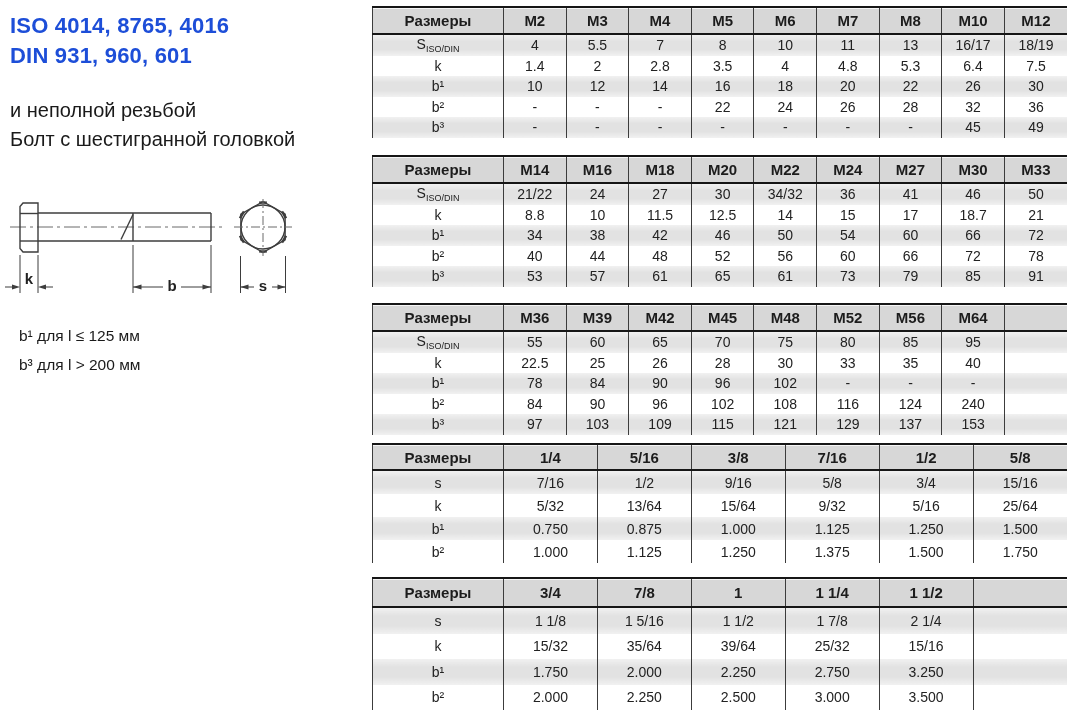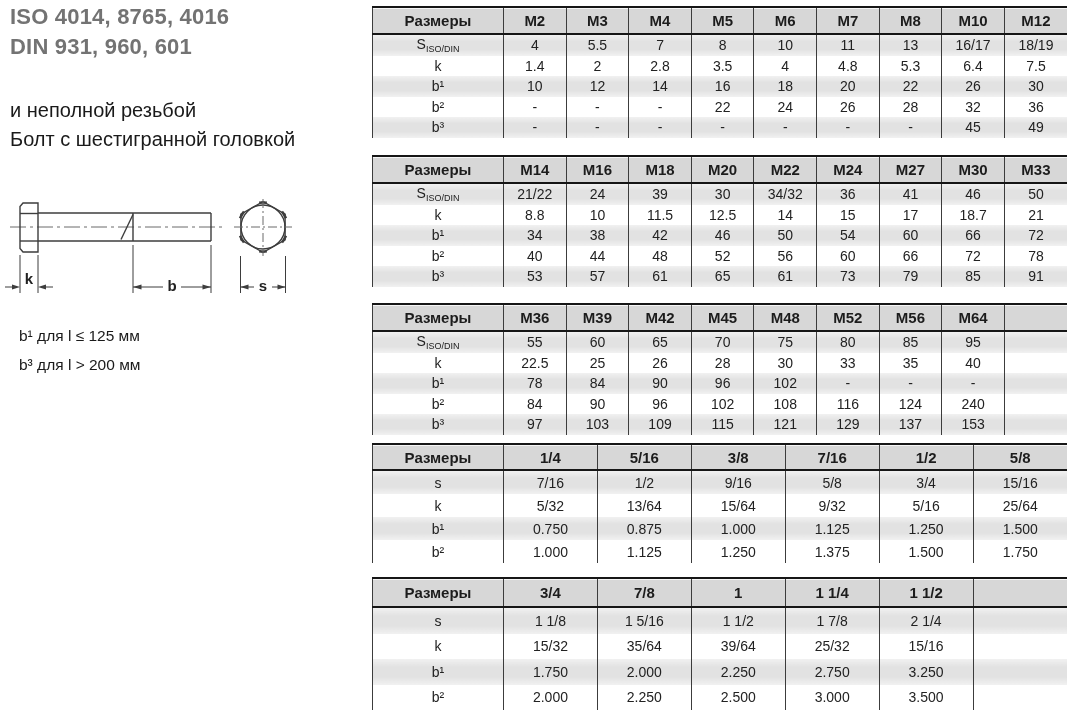--- a/index.html
+++ b/index.html
@@ -2,22 +2,22 @@
 <html><head>
 <meta charset="utf-8">
 <style>
   html,body { margin:0; padding:0; background:#fff; }
   .page {
     position:relative; width:1067px; height:720px; background:#ffffff;
     font-family:"Liberation Sans", sans-serif; color:#1d1d1d; overflow:hidden;
   }
   
   .standards {
-    position:absolute; left:10px; top:2px;
-    font-size:22px; font-weight:bold; line-height:30px; color:#737373;
+    position:absolute; left:10px; top:11px;
+    font-size:22px; font-weight:bold; line-height:30px; color:#1d4ed8;
     letter-spacing:0.2px;
   }
   .subtitle {
     position:absolute; left:10px; top:96px;
     font-size:20px; line-height:29px; color:#1a1a1a;
   }
   .drawing { position:absolute; left:0; top:160px; }
   .notes {
     position:absolute; left:19px; top:321px;
     font-size:15.5px; line-height:29px; color:#1a1a1a;
@@ -261,21 +261,21 @@
             <th>M27</th>
             <th>M30</th>
             <th>M33</th>
           </tr>
         </thead>
         <tbody>
           <tr class="stripe">
             <td class="rl">S<sub>ISO/DIN</sub></td>
             <td>21/22</td>
             <td>24</td>
-            <td>39</td>
+            <td>27</td>
             <td>30</td>
             <td>34/32</td>
             <td>36</td>
             <td>41</td>
             <td>46</td>
             <td>50</td>
           </tr>
           <tr>
             <td class="rl">k</td>
             <td>8.8</td>

